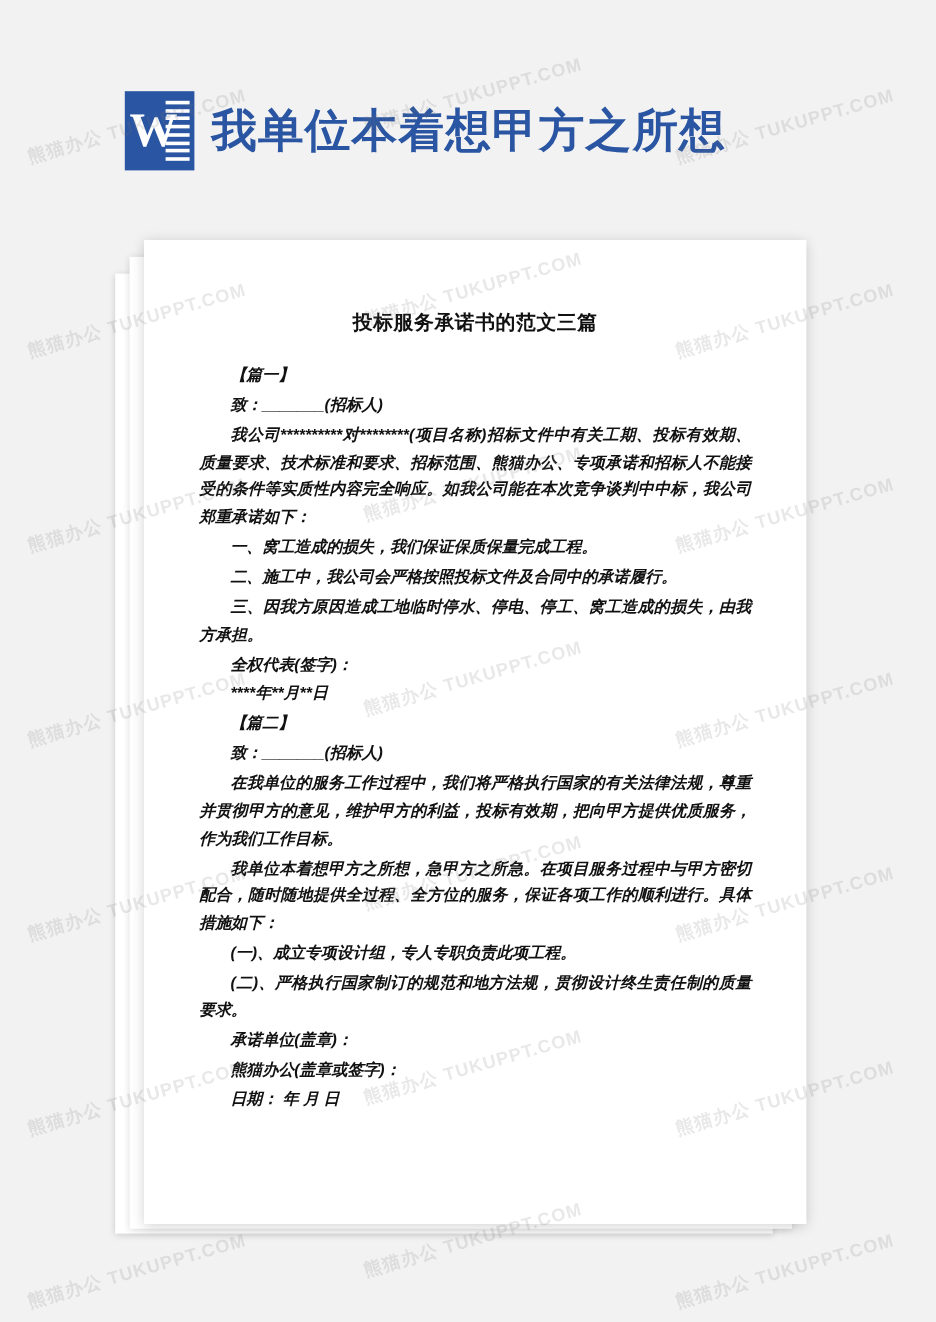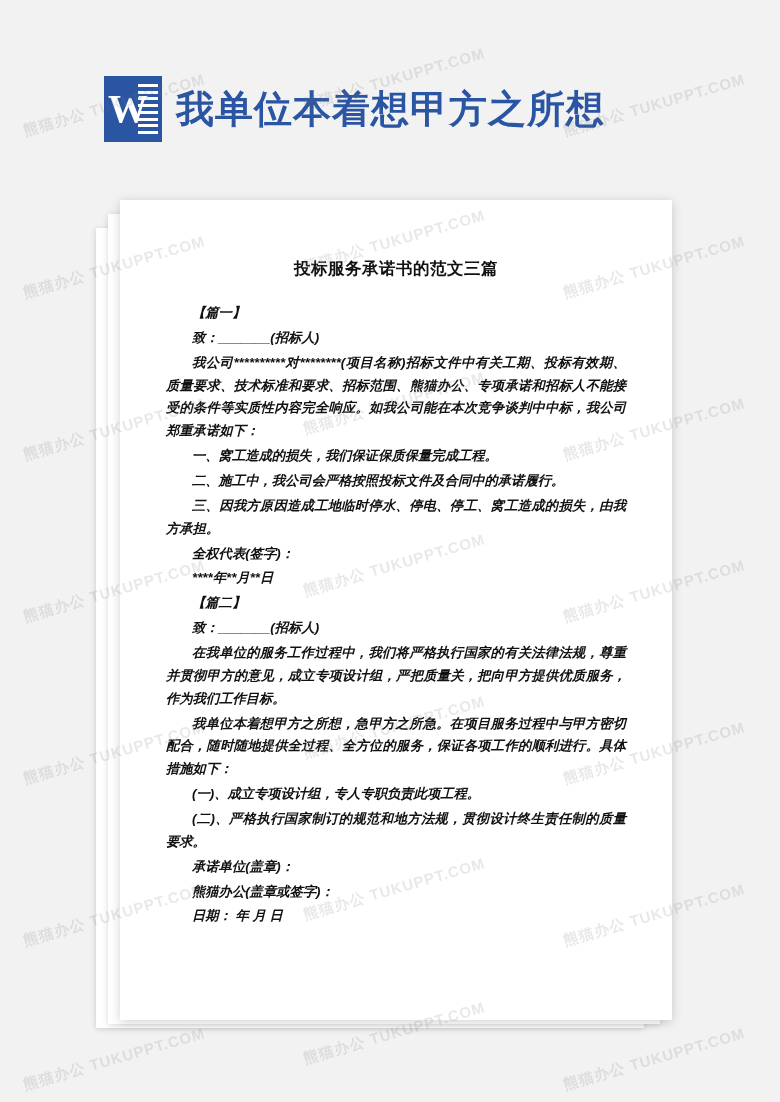--- a/index.html
+++ b/index.html
@@ -174,21 +174,21 @@
           <p class="indent">【篇一】</p>
           <p class="indent">致：_______(招标人)</p>
           <p class="indent">我公司**********对********(项目名称)招标文件中有关工期、投标有效期、质量要求、技术标准和要求、招标范围、熊猫办公、专项承诺和招标人不能接受的条件等实质性内容完全响应。如我公司能在本次竞争谈判中中标，我公司郑重承诺如下：</p>
           <p class="indent">一、窝工造成的损失，我们保证保质保量完成工程。</p>
           <p class="indent">二、施工中，我公司会严格按照投标文件及合同中的承诺履行。</p>
           <p class="indent">三、因我方原因造成工地临时停水、停电、停工、窝工造成的损失，由我方承担。</p>
           <p class="indent">全权代表(签字)：</p>
           <p class="indent">****年**月**日</p>
           <p class="indent">【篇二】</p>
           <p class="indent">致：_______(招标人)</p>
-          <p class="indent">在我单位的服务工作过程中，我们将严格执行国家的有关法律法规，尊重并贯彻甲方的意见，成立专项设计组，严把质量关，把向甲方提供优质服务，作为我们工作目标。</p>
+          <p class="indent">在我单位的服务工作过程中，我们将严格执行国家的有关法律法规，尊重并贯彻甲方的意见，维护甲方的利益，投标有效期，把向甲方提供优质服务，作为我们工作目标。</p>
           <p class="indent">我单位本着想甲方之所想，急甲方之所急。在项目服务过程中与甲方密切配合，随时随地提供全过程、全方位的服务，保证各项工作的顺利进行。具体措施如下：</p>
           <p class="indent">(一)、成立专项设计组，专人专职负责此项工程。</p>
           <p class="indent">(二)、严格执行国家制订的规范和地方法规，贯彻设计终生责任制的质量要求。</p>
           <p class="indent">承诺单位(盖章)：</p>
           <p class="indent">熊猫办公(盖章或签字)：</p>
           <p class="indent">日期：    年  月  日</p>
         </div>
     </div>
     <div class="wm-layer" id="wm-paper"></div>
   </div>

